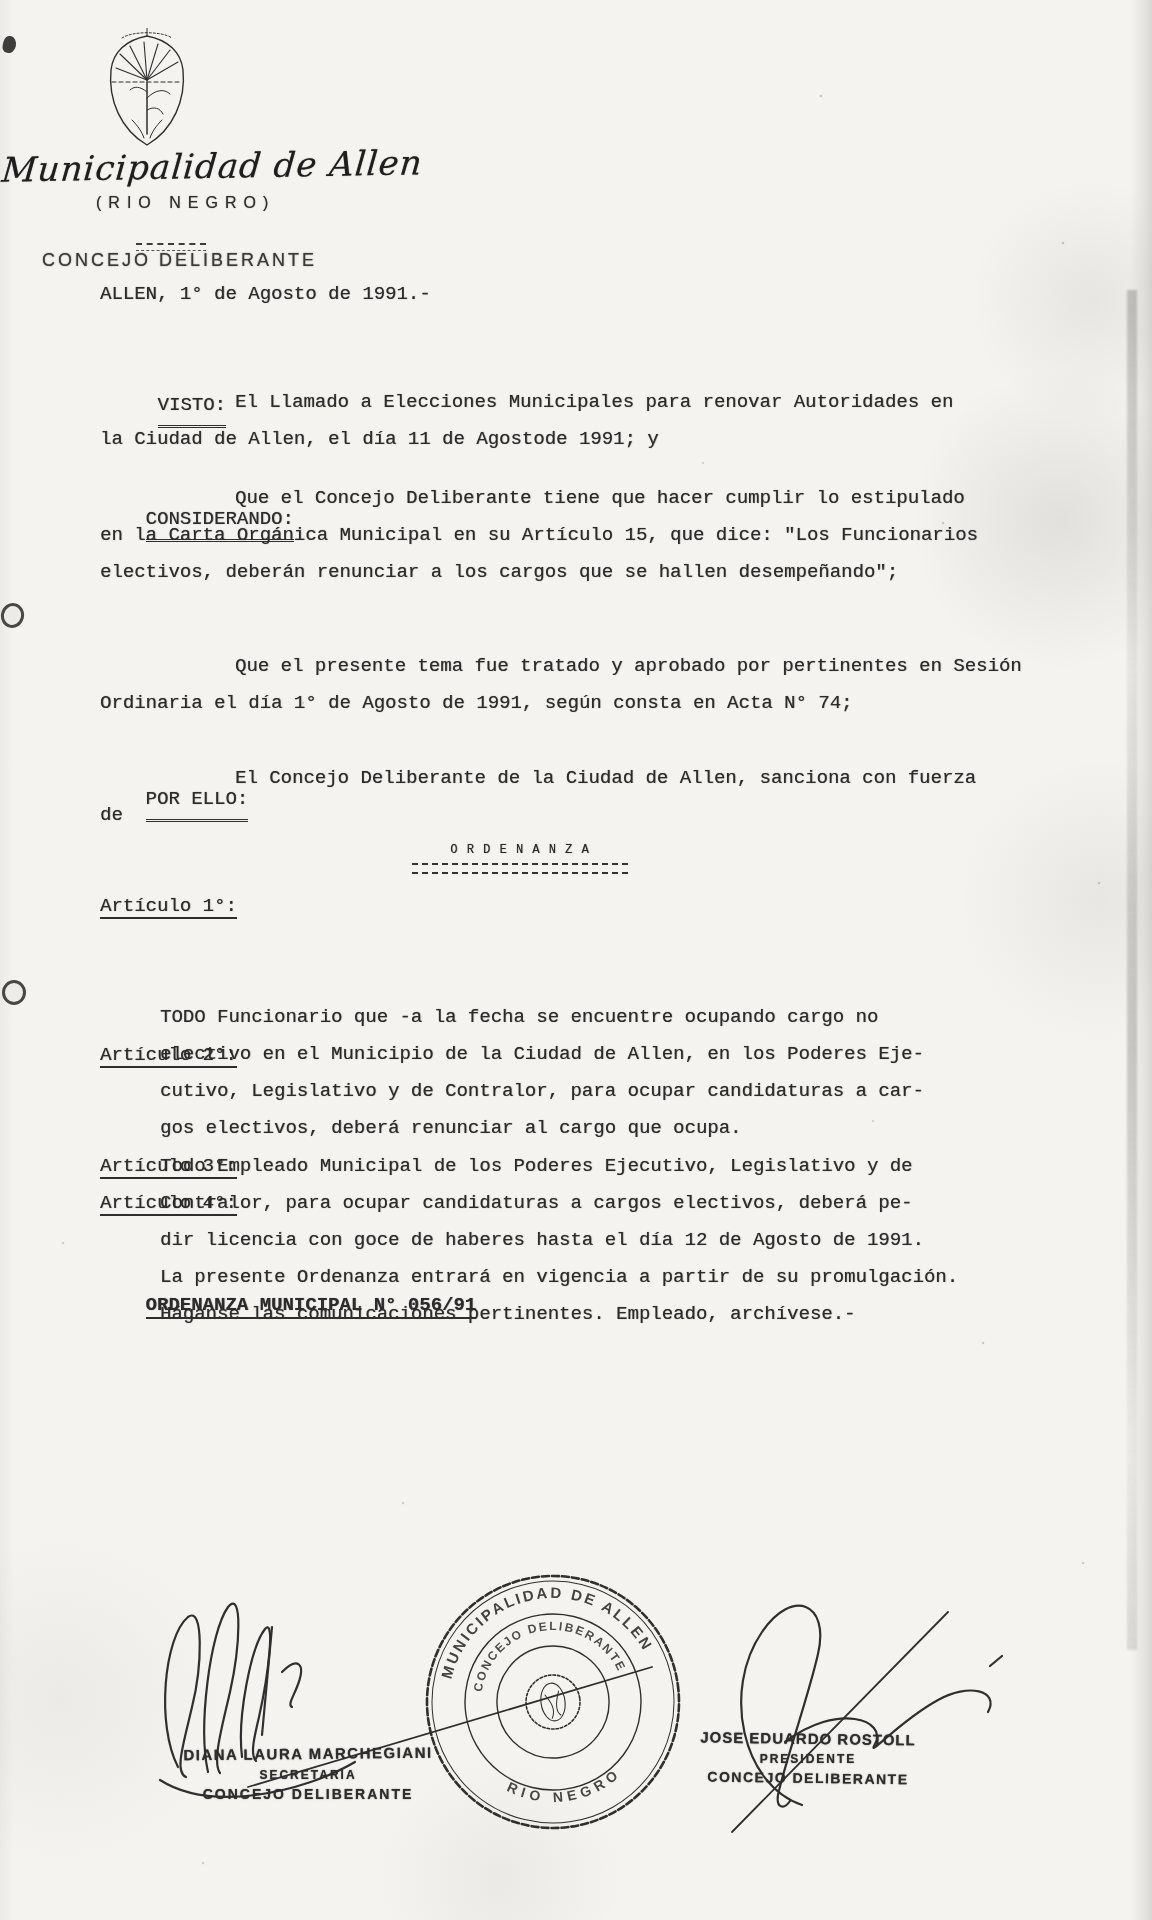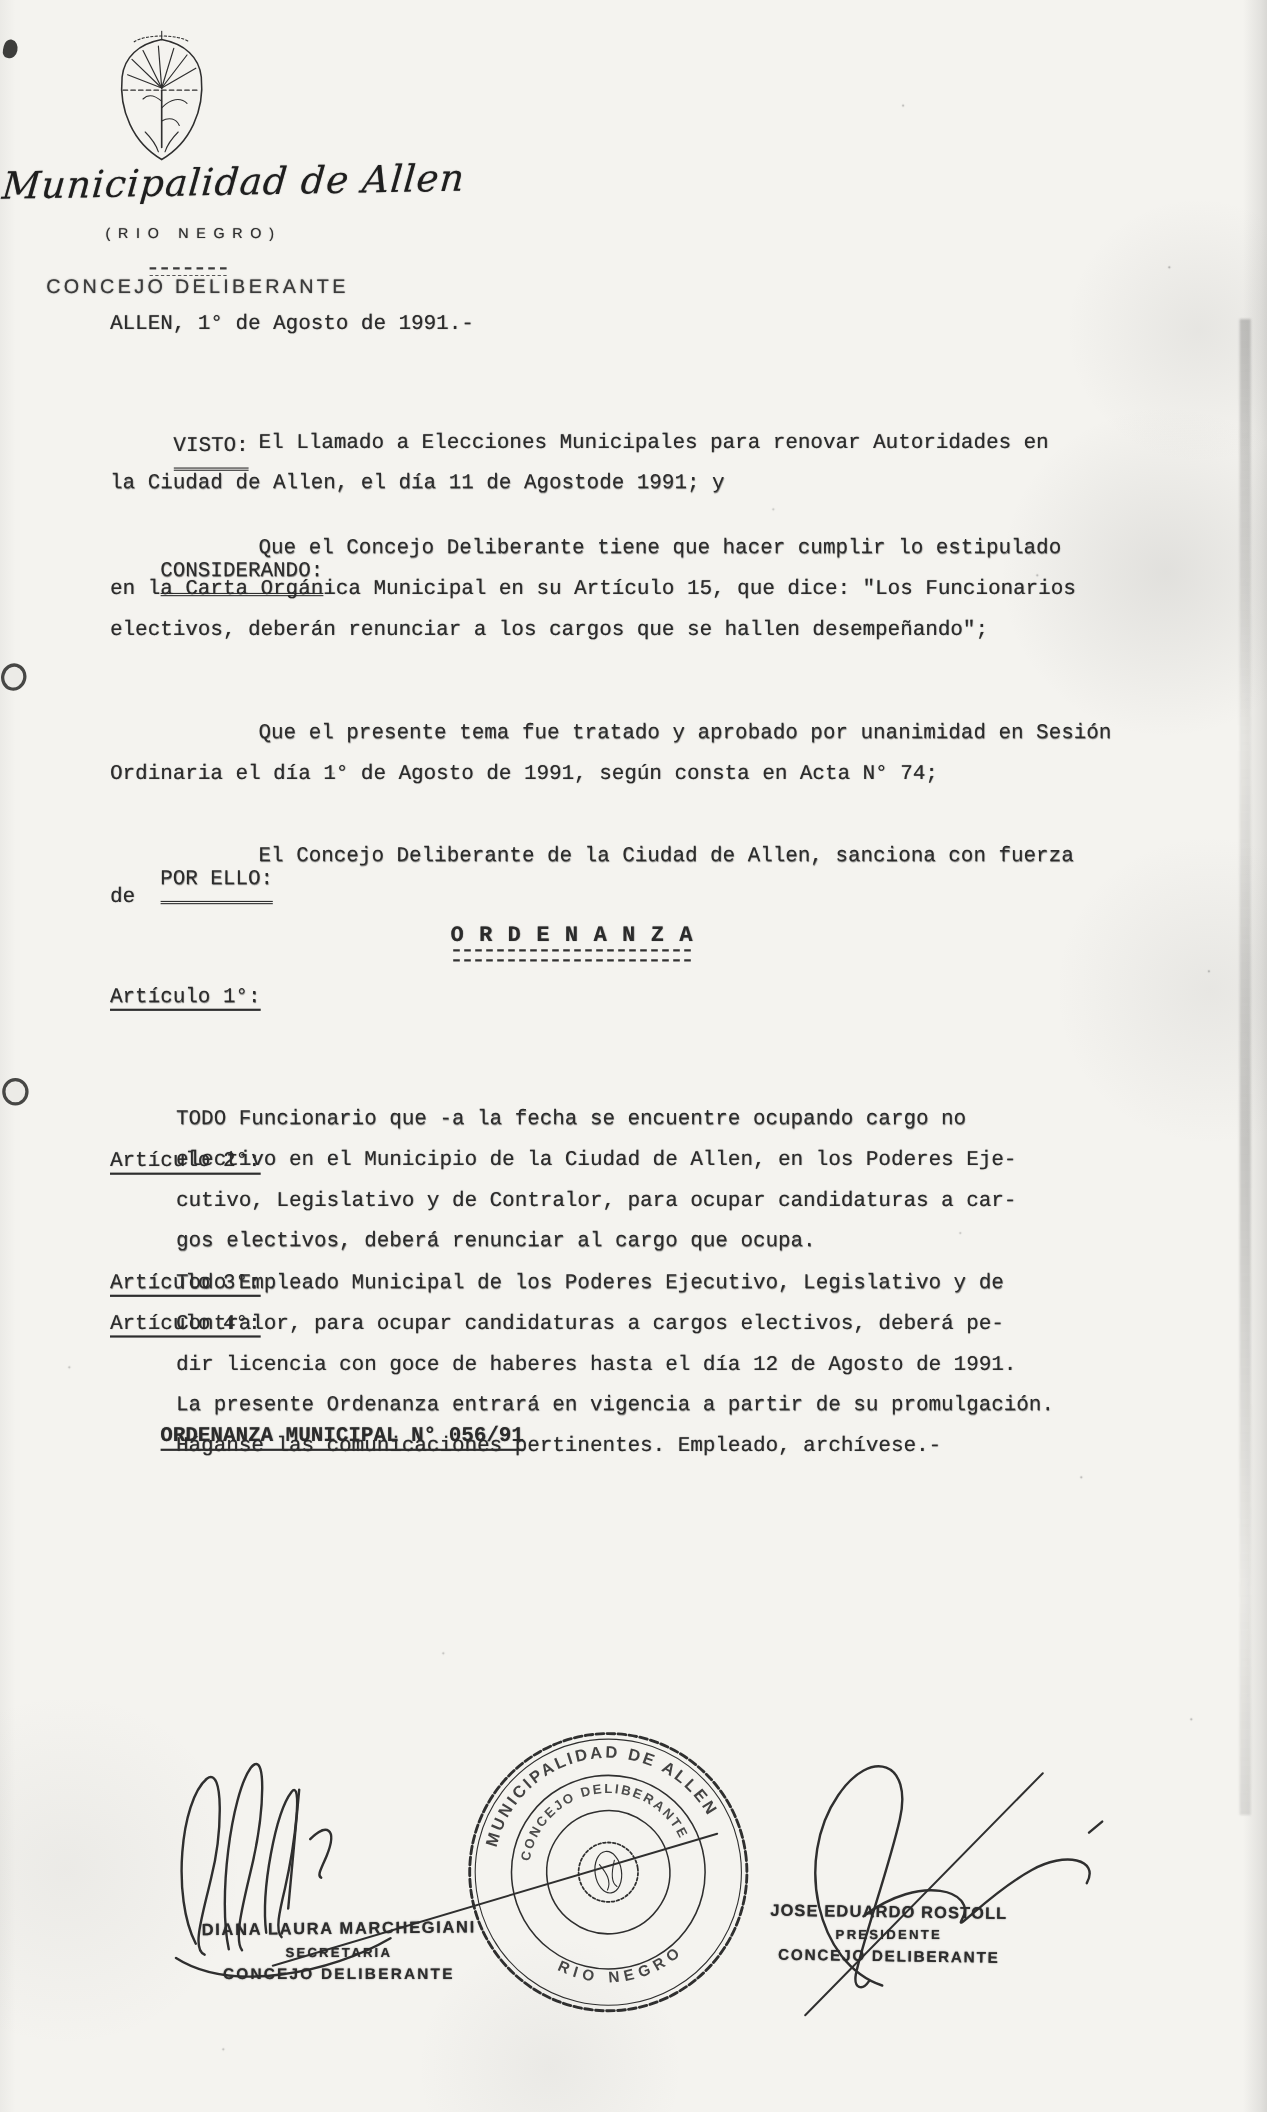--- a/index.html
+++ b/index.html
@@ -17,40 +17,40 @@
     font-family:"Liberation Mono","DejaVu Sans Mono",monospace;
     color:#262626;
   }
   .tw{font-size:19px;line-height:37px;white-space:pre;
       text-shadow:0.4px 0.4px 0.9px rgba(35,35,35,.65);color:#2b2b2b;}
   .abs{position:absolute;}
   
   .script-title{left:2px;top:146px;font-family:"DejaVu Serif",serif;font-style:italic;
     font-size:34px;letter-spacing:1px;color:#1e1e1e;transform:rotate(-1deg) skewX(-6deg);
     text-shadow:0 0 1px rgba(30,30,30,.6);}
-  .province{left:96px;top:204px;font-family:"Liberation Sans",sans-serif;font-size:13px;
+  .province{left:96px;top:194px;font-family:"Liberation Sans",sans-serif;font-size:16px;
     letter-spacing:7px;color:#2f2f2f;text-shadow:0 0 1px rgba(40,40,40,.7);}
   .prov-dash{left:136px;top:243px;width:70px;height:5px;
     border-top:2px dashed #3c3c3c;border-bottom:1px dashed #555;}
   .council{left:42px;top:250px;font-family:"Liberation Sans",sans-serif;font-size:18px;
     letter-spacing:3px;color:#3a3a3a;text-shadow:0 0 1.2px rgba(50,50,50,.8);}
   
   .hd{border-bottom:3px double #2e2e2e;padding-bottom:1px;display:inline-block;}
   .dateline{left:100px;top:276px;}
   .visto-h{left:112px;top:350px;}
   .consid-h{left:100px;top:464px;}
   .porello-h{left:100px;top:744px;}
   .blk{left:100px;width:1000px;}
   .blk div:first-child{padding-left:135px;}
   .visto-l{top:384px;}
   .consid-p1{top:480px;}
   .consid-p2{top:648px;}
   .porello-l{top:760px;}
-  .ord-title{left:340px;top:832px;width:360px;text-align:center;font-weight:bold;
-    font-size:20px;letter-spacing:1px;}
+  .ord-title{left:340px;top:832px;width:360px;text-align:center;font-weight:normal;
+    font-size:12px;letter-spacing:1px;}
   .ord-dash{left:412px;top:863px;width:216px;height:7px;
     border-top:2px dashed #333;border-bottom:2px dashed #333;}
   .article{left:100px;width:1010px;}
   .article .alabel{position:absolute;left:0;top:0;}
   .article .alabel span{border-bottom:2px solid #2e2e2e;}
   .article .alines{margin-left:60px;}
   .a1{top:888px;} .a2{top:1037px;} .a3{top:1148px;} .a4{top:1185px;}
   .ord-num{left:100px;top:1250px;font-weight:bold;}
   .ord-num span{border-bottom:2px solid #2e2e2e;padding-bottom:1px;}
   
@@ -122,21 +122,21 @@
 
   <div class="abs tw visto-h">
     <span class="hd">VISTO:</span>
   </div>
   <div class="abs tw blk visto-l"><div>El Llamado a Elecciones Municipales para renovar Autoridades en</div><div>la Ciudad de Allen, el día 11 de Agostode 1991; y</div></div>
 
   <div class="abs tw consid-h">
     <span class="hd">CONSIDERANDO:</span>
   </div>
   <div class="abs tw blk consid-p1"><div>Que el Concejo Deliberante tiene que hacer cumplir lo estipulado</div><div>en la Carta Orgánica Municipal en su Artículo 15, que dice: "Los Funcionarios</div><div>electivos, deberán renunciar a los cargos que se hallen desempeñando";</div></div>
-  <div class="abs tw blk consid-p2"><div>Que el presente tema fue tratado y aprobado por unanimidad en Sesión</div><div>Ordinaria el día 1° de Agosto de 1991, según consta en Acta N° 74;</div></div>
+  <div class="abs tw blk consid-p2"><div>Que el presente tema fue tratado y aprobado por pertinentes en Sesión</div><div>Ordinaria el día 1° de Agosto de 1991, según consta en Acta N° 74;</div></div>
 
   <div class="abs tw porello-h">
     <span class="hd">POR ELLO:</span>
   </div>
   <div class="abs tw blk porello-l"><div>El Concejo Deliberante de la Ciudad de Allen, sanciona con fuerza</div><div>de</div></div>
 
   <div class="abs tw ord-title">O R D E N A N Z A</div>
   <div class="abs ord-dash"></div>
 
   <div class="abs tw article a1">

